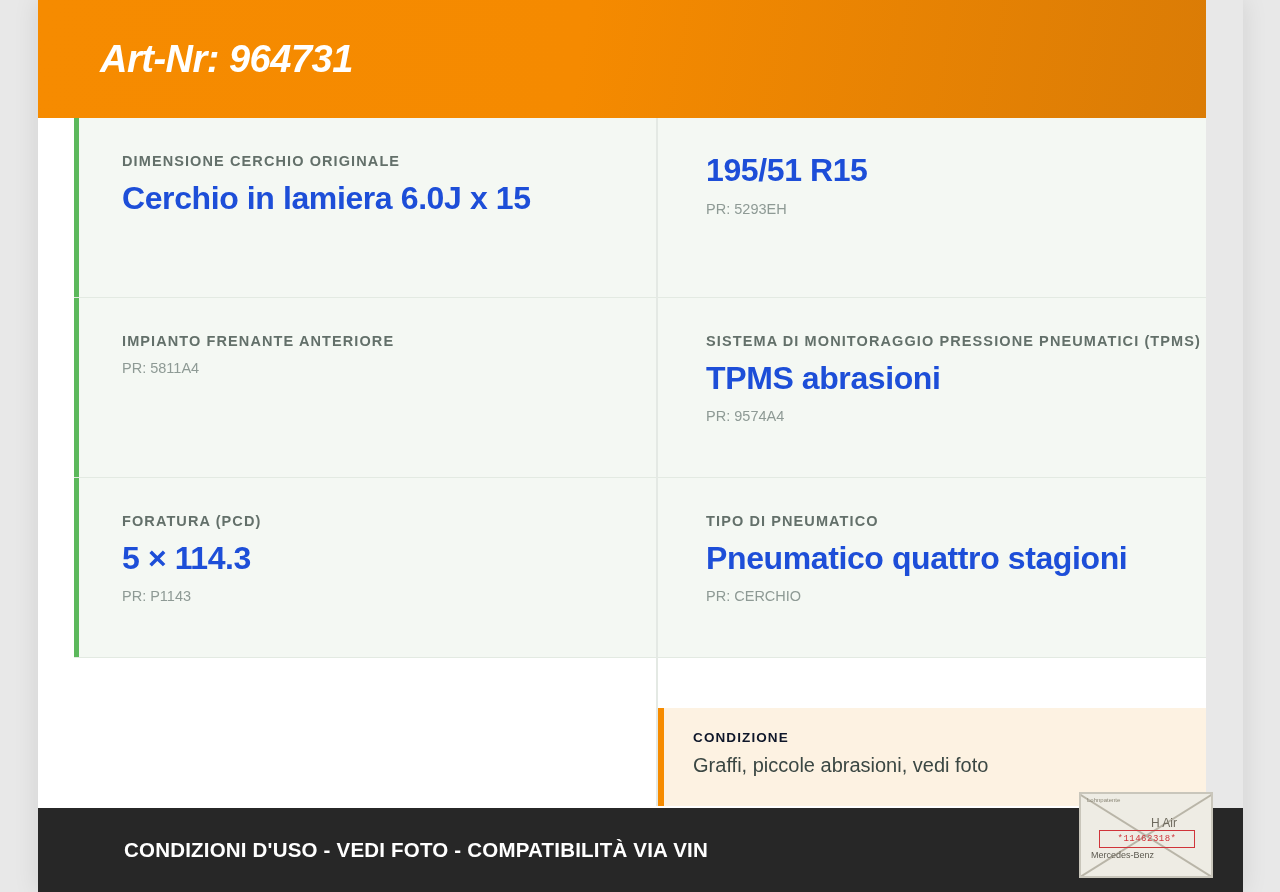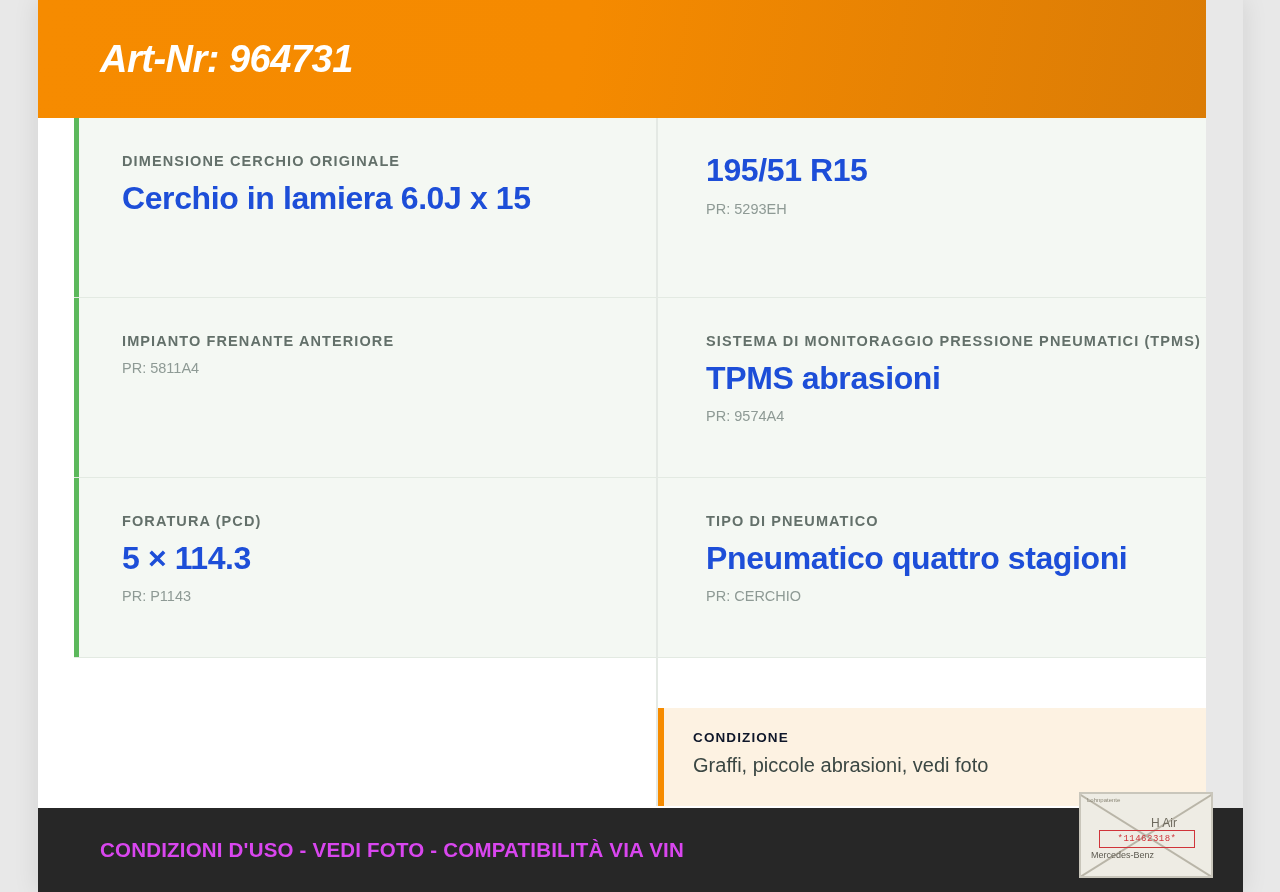--- a/index.html
+++ b/index.html
@@ -149,24 +149,25 @@
     right: 37px;
     bottom: 0;
     height: 84px;
     background: #272727;
     display: flex;
     align-items: center;
     padding-left: 62px;
     box-sizing: border-box;
   }
   .footer-text {
-    color: #d946ef;
+    color: #ffffff;
     font-size: 20.5px;
     font-weight: bold;
     letter-spacing: 0.2px;
+    margin-left: 24px;
   }
   .stamp {
     position: absolute;
     right: 30px;
     bottom: 14px;
     width: 130px;
     height: 82px;
     background: #eeece4;
     border: 2px solid #c9c6bb;
     overflow: hidden;

